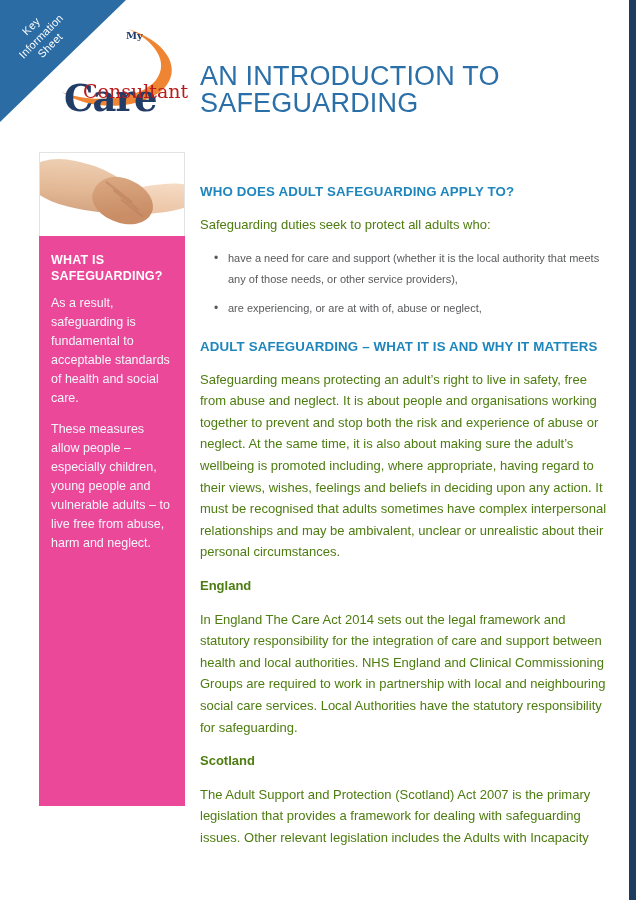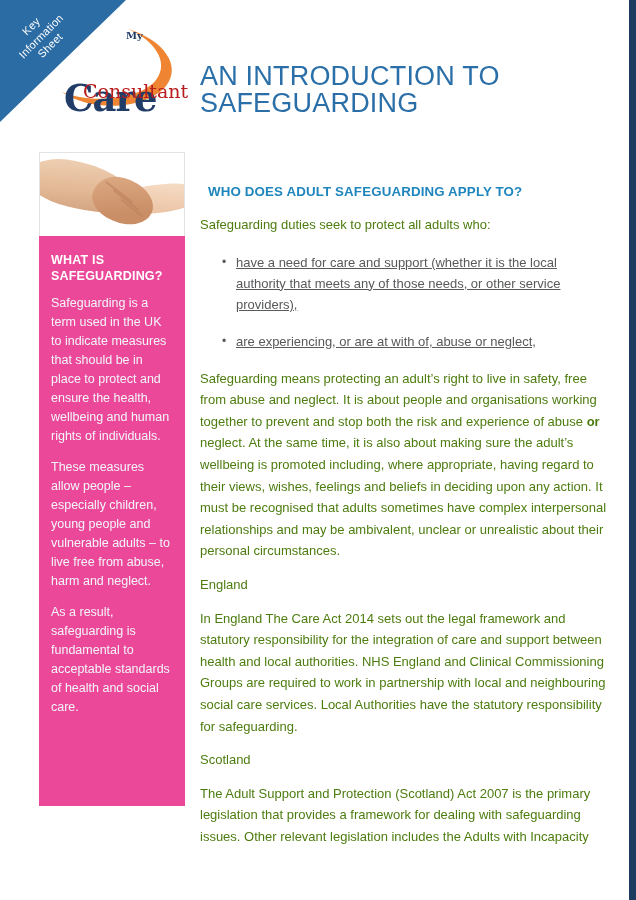--- a/index.html
+++ b/index.html
@@ -87,41 +87,41 @@
     margin:0 0 10px 0;color:#ffffff;font-size:12.5px;line-height:16px;
     font-weight:700;letter-spacing:.2px;
   }
   .sidebar-box p{
     margin:0 0 12px 0;color:#f2f6fa;font-size:12.5px;line-height:19px;
     font-weight:400;
   }
   
   .main-col{position:absolute;left:200px;top:184px;width:414px;}
   .main-col h2{
-    margin:0 0 14px 8px;color:#1e86bd;font-size:13.3px;line-height:16px;
+    margin:0 0 14px 0;color:#1e86bd;font-size:13.3px;line-height:16px;
     font-weight:700;letter-spacing:.15px;
   }
   .main-col .h2-gap{margin-top:20px;}
   .main-col p{
     margin:0 0 12px 0;color:#4d7c0f;font-size:13px;line-height:21.6px;
   }
   .main-col ul{
     margin:0 0 12px 0;padding:0 0 0 6px;list-style:none;
   }
   .main-col li{
-    position:relative;padding-left:14px;margin:16px;
-    color:#58595b;font-size:13px;line-height:21px;text-decoration:underline;
+    position:relative;padding-left:14px;margin:8px;
+    color:#58595b;font-size:11px;line-height:21px;
   }
   .main-col li::before{
     content:"•";position:absolute;left:0;top:0;color:#58595b;font-size:12px;
   }
   .sub-label{
-    margin:0 0 6px 0;color:#2b87bf;font-size:13.5px;line-height:18px;font-weight:400;
+    margin:0 0 6px 0;color:#2b87bf;font-size:13.5px;line-height:18px;font-weight:700;
   }
-  .bold-inline{font-weight:700;margin-top:32px;}
+  .bold-inline{font-weight:400;margin-top:32px;}
 </style>
 </head>
 <body>
 
 <div class="corner-banner">
   <div class="banner-text">
     <span>Key</span>
     <span>Information</span>
     <span>Sheet</span>
   </div>
@@ -148,34 +148,34 @@
   <div class="arm-left"></div>
   <div class="hand-right"></div>
   <div class="hand-clasp"></div>
   <div class="finger f1"></div>
   <div class="finger f2"></div>
   <div class="finger f3"></div>
 </div>
 
 <div class="sidebar-box">
   <h3>WHAT IS SAFEGUARDING?</h3>
-  <p>Safeguarding is a term used in the UK to indicate measures that should be in place to protect and ensure the health, wellbeing and human rights of individuals.</p>
+  <p>As a result, safeguarding is fundamental to acceptable standards of health and social care.</p>
   <p>These measures allow people – especially children, young people and vulnerable adults – to live free from abuse, harm and neglect.</p>
-  <p>As a result, safeguarding is fundamental to acceptable standards of health and social care.</p>
 </div>
 
 <div class="main-col">
 
   <h2>WHO DOES ADULT SAFEGUARDING APPLY TO?</h2>
   <p>Safeguarding duties seek to protect all adults who:</p>
   <ul>
     <li>have a need for care and support (whether it is the local authority that meets any of those needs, or other service providers),</li>
     <li>are experiencing, or are at with of, abuse or neglect,</li>
   </ul>
 
+  <h2 class="h2-gap">ADULT SAFEGUARDING – WHAT IT IS AND WHY IT MATTERS</h2>
   <p><span>Safeguarding means protecting an adult’s right to live in safety, free from abuse and neglect. It is about people and organisations working together to prevent and stop both the risk and experience of abuse </span><span class="bold-inline">or</span><span> neglect. At the same time, it is also about making sure the adult’s wellbeing is promoted including, where appropriate, having regard to their views, wishes, feelings and beliefs in deciding upon any action. It must be recognised that adults sometimes have complex interpersonal relationships and may be ambivalent, unclear or unrealistic about their personal circumstances.</span></p>
 
 
   <p class="sub-label">England</p>
   <p>In England The Care Act 2014 sets out the legal framework and statutory responsibility for the integration of care and support between health and local authorities. NHS England and Clinical Commissioning Groups are required to work in partnership with local and neighbouring social care services. Local Authorities have the statutory responsibility for safeguarding.</p>
 
   <p class="sub-label">Scotland</p>
   <p>The Adult Support and Protection (Scotland) Act 2007 is the primary legislation that provides a framework for dealing with safeguarding issues. Other relevant legislation includes the Adults with Incapacity</p>
 
 </div>

